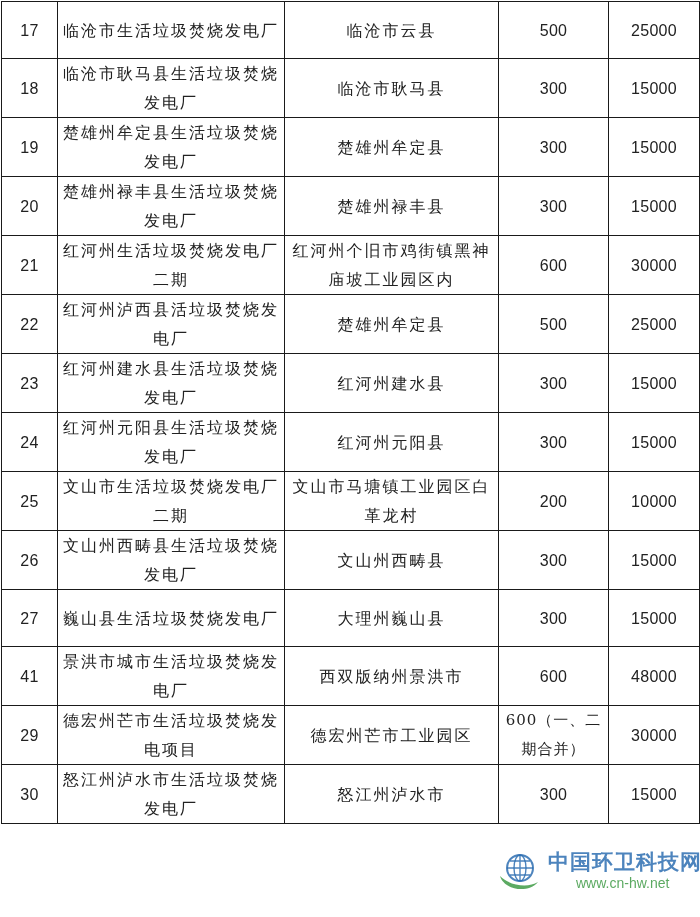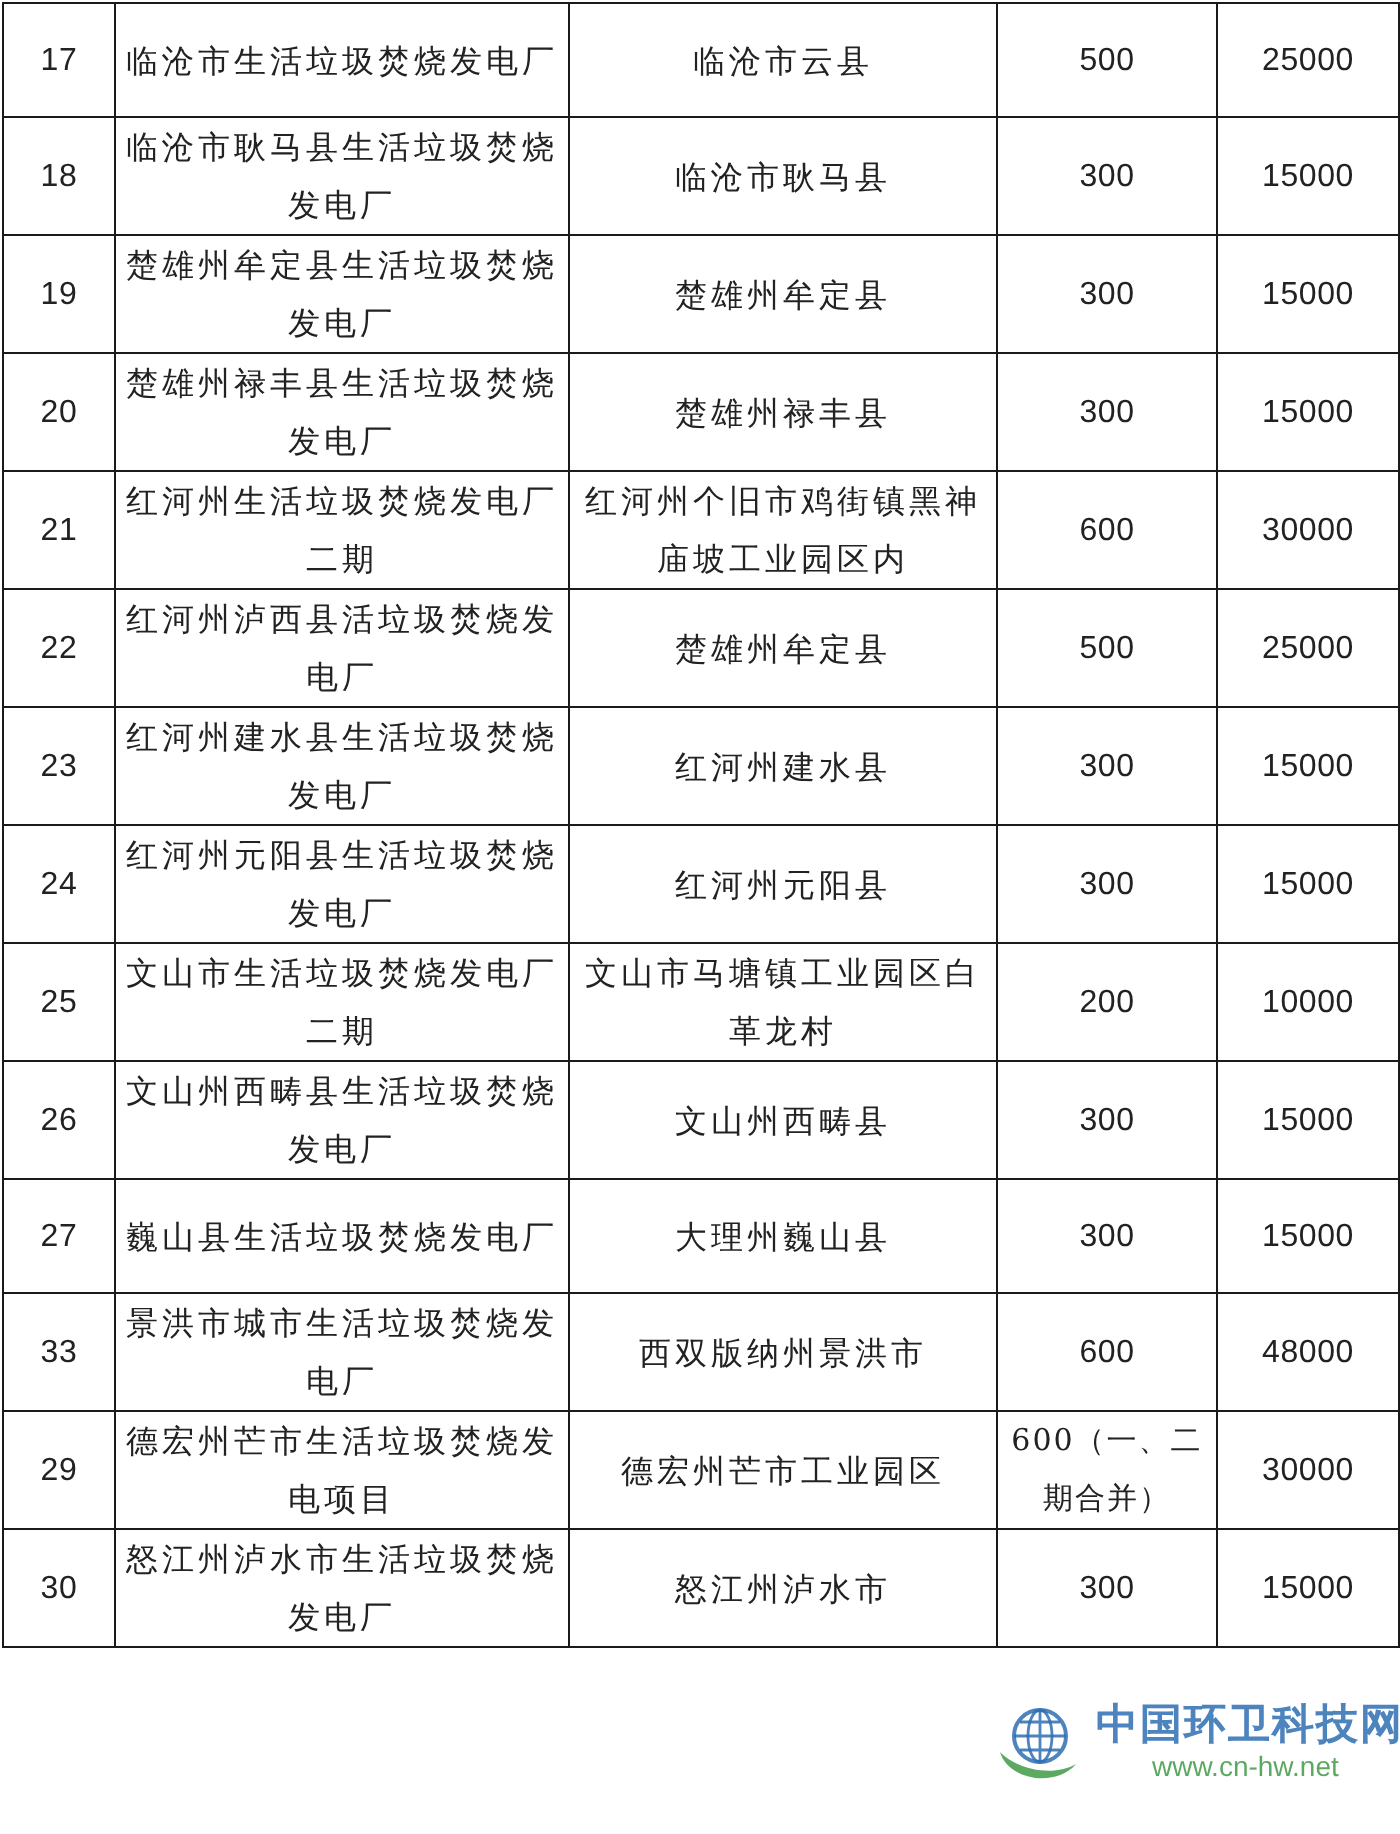--- a/index.html
+++ b/index.html
@@ -103,21 +103,21 @@
       <td class="inv">15000</td>
     </tr>
     <tr>
       <td class="num">27</td>
       <td class="name">巍山县生活垃圾焚烧发电厂</td>
       <td class="loc">大理州巍山县</td>
       <td class="cap">300</td>
       <td class="inv">15000</td>
     </tr>
     <tr>
-      <td class="num">33</td>
+      <td class="num">41</td>
       <td class="name">景洪市城市生活垃圾焚烧发电厂</td>
       <td class="loc">西双版纳州景洪市</td>
       <td class="cap">600</td>
       <td class="inv">48000</td>
     </tr>
     <tr>
       <td class="num">29</td>
       <td class="name">德宏州芒市生活垃圾焚烧发电项目</td>
       <td class="loc">德宏州芒市工业园区</td>
       <td class="cap mixed">600（一、二期合并）</td>

